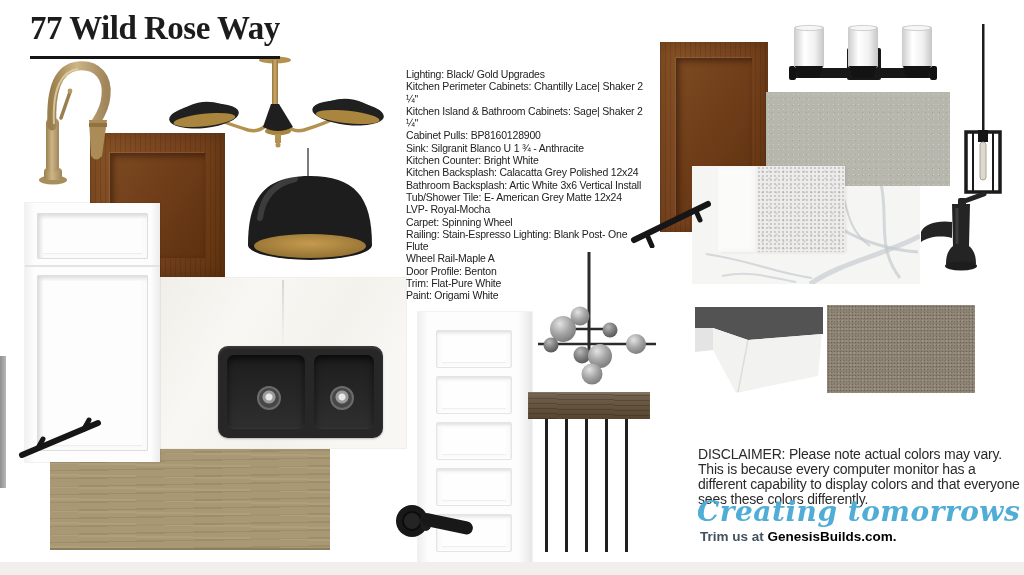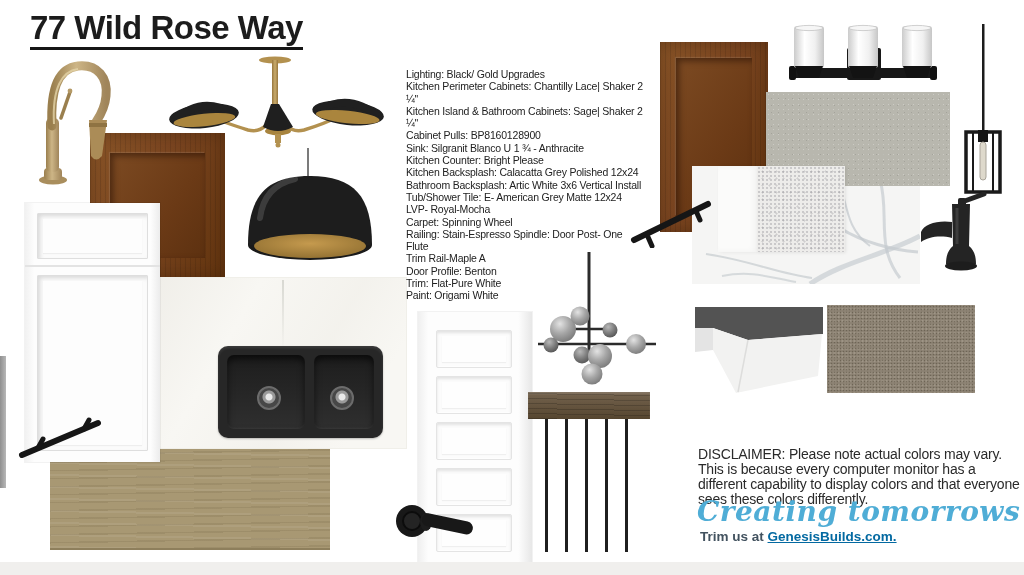--- a/index.html
+++ b/index.html
@@ -2,21 +2,21 @@
 <html><head>
 <meta charset="utf-8">
 <style>
   html,body{margin:0;padding:0;background:#fff;}
   #board{position:relative;width:1024px;height:575px;background:#ffffff;overflow:hidden;
          font-family:"Liberation Sans",sans-serif;color:#1c1c1c;}
   .abs{position:absolute;}
 
   
   #title{left:30px;top:10px;font-size:33px;font-weight:bold;letter-spacing:-0.5px;
-         border-bottom:3.5px solid #151515;padding-bottom:1px;line-height:1.1;}
+         border-bottom:3.5px solid #151515;padding-bottom:10px;line-height:1.1;font-family:Liberation Serif, serif;}
 
   
   #spec-list{left:406px;top:20px;width:238px;font-size:10.5px;line-height:12.3px;
              letter-spacing:-0.2px;color:#222;margin-top:48px;}
   #spec-list div{margin:0;}
 
   
   .wood-door{background:linear-gradient(112deg,#8a5527 0%,#7a4520 45%,#63350f 100%);
              box-shadow:inset 0 0 18px rgba(40,16,0,.35);}
   .wood-door .grain{position:absolute;inset:0;
@@ -95,21 +95,21 @@
         background-image:radial-gradient(rgba(58,50,36,.38) .6px,transparent 1.1px),
                          radial-gradient(rgba(216,209,194,.30) .6px,transparent 1.1px);
         background-size:3px 3px,4px 4px;background-position:0 0,1.5px 2px;}
 
   
   #mood-text{left:698px;top:404px;width:308px;font-size:11px;line-height:15px;color:#2a2a2a;letter-spacing:-.1px;}
   #disclaimer-text{left:698px;top:447px;width:322px;font-size:14px;line-height:15px;color:#2a2a2a;letter-spacing:-.2px;}
   #tagline{left:697px;top:495px;font-family:"DejaVu Serif",serif;font-style:italic;font-weight:600;
         font-size:28px;color:#4fadd6;letter-spacing:.5px;}
   #visit-line{left:700px;top:529px;font-size:13.5px;font-weight:bold;color:#42525f;}
-  #visit-line .site{color:#0369a1;text-decoration:underline;}
+  #visit-line .site{color:#000000;}
 
   #left-sliver{left:0;top:356px;width:6px;height:132px;background:linear-gradient(90deg,#8f8f8f,#b8b8b8);}
   #bottom-strip{left:0;top:562px;width:1024px;height:13px;background:#f0efed;}
 </style>
 </head>
 <body>
 
 <div id="board">
 
   <div class="abs" id="lvp-plank"></div>
@@ -209,28 +209,28 @@
     <div class="drain" style="left:39px;top:40px;"></div>
     <div class="drain" style="left:112px;top:40px;"></div>
   </div>
 
   <div class="abs" id="spec-list">
     <div>Lighting: Black/ Gold Upgrades</div>
     <div>Kitchen Perimeter Cabinets:  Chantilly Lace| Shaker 2 ¼''</div>
     <div>Kitchen Island &amp; Bathroom Cabinets: Sage| Shaker 2 ¼"</div>
     <div>Cabinet Pulls: BP8160128900</div>
     <div>Sink: Silgranit Blanco U 1 ¾ - Anthracite</div>
-    <div>Kitchen Counter: Bright Please</div>
+    <div>Kitchen Counter: Bright White</div>
     <div>Kitchen Backsplash: Calacatta Grey Polished 12x24</div>
     <div>Bathroom Backsplash:  Artic White 3x6 Vertical Install</div>
     <div>Tub/Shower Tile: E- American Grey Matte 12x24</div>
     <div>LVP- Royal-Mocha</div>
     <div>Carpet: Spinning Wheel</div>
-    <div>Railing: Stain-Espresso Spindle: Door Post- One Flute</div>
-    <div>Trim Rail-Maple A</div>
+    <div>Railing: Stain-Espresso Lighting: Blank Post- One Flute</div>
+    <div>Wheel Rail-Maple A</div>
     <div>Door Profile: Benton</div>
     <div>Trim: Flat-Pure White</div>
     <div>Paint: Origami White</div>
   </div>
 
   <div class="abs" id="interior-door">
     <div class="door-panel" style="top:18px;">
         <div class="field"></div>
       </div>
     <div class="door-panel" style="top:64px;">

